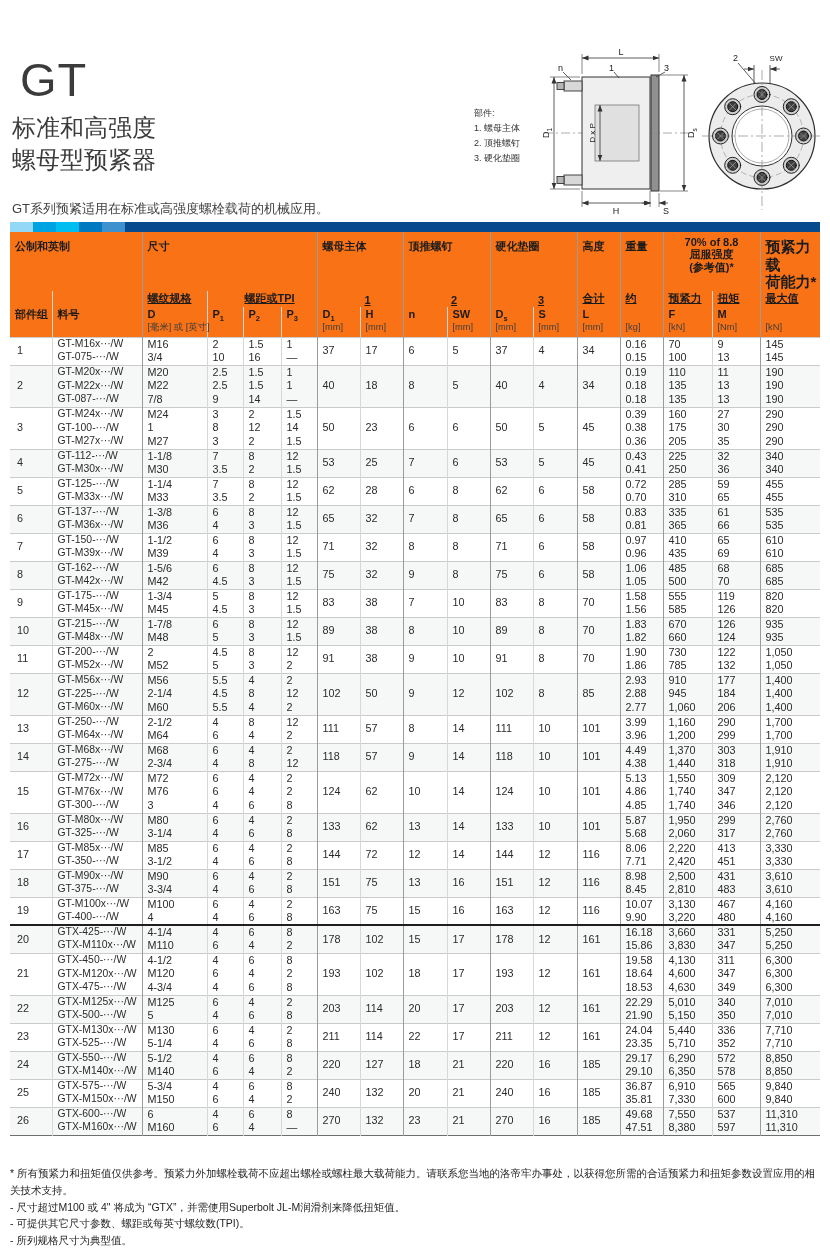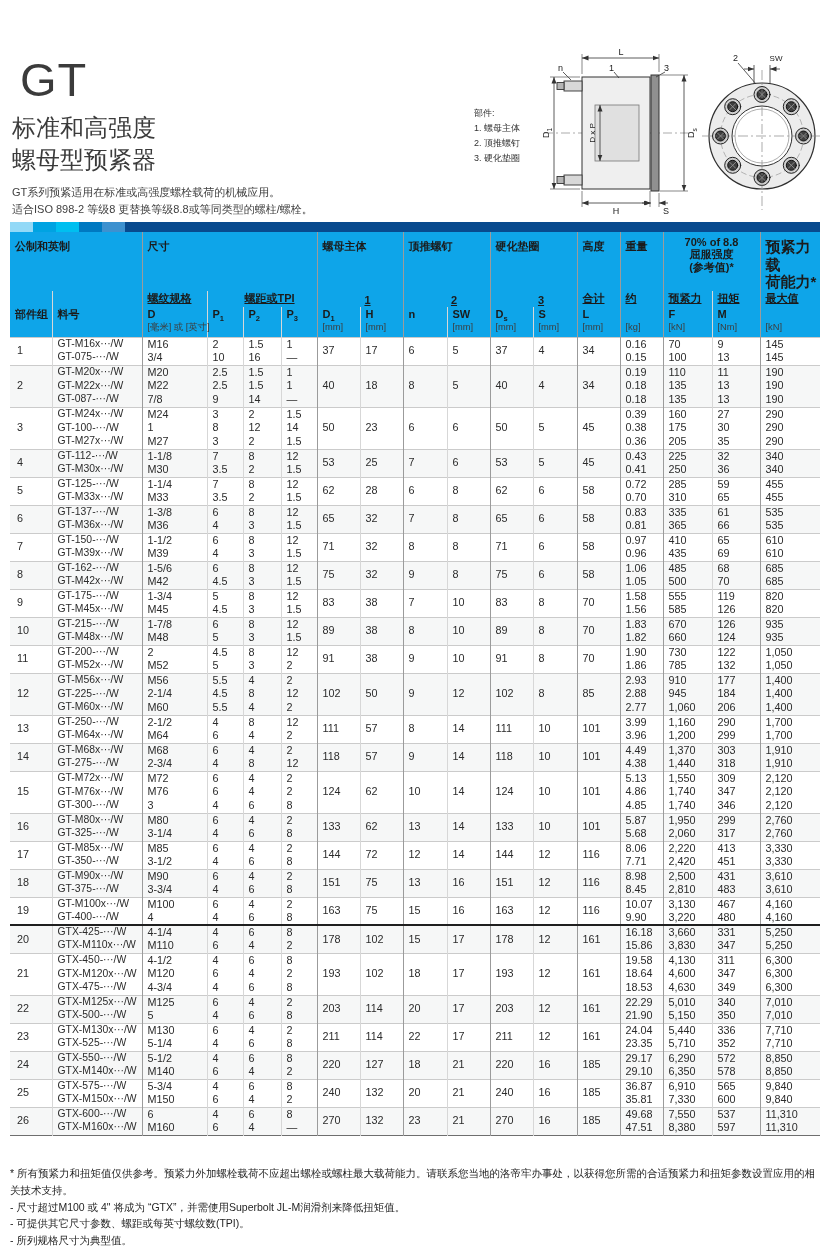--- a/index.html
+++ b/index.html
@@ -3,40 +3,40 @@
 <meta charset="utf-8">
 <style>
   html,body{margin:0;padding:0;width:830px;height:1249px;background:#fff;overflow:hidden;
     font-family:"Liberation Sans","DejaVu Sans",sans-serif;}
   .page{position:relative;width:830px;height:1249px;background:#fff;overflow:hidden;}
 
   
   .title-block{position:absolute;left:12px;top:48px;width:470px;}
   .big-title{font-size:47px;font-weight:300;color:#3b3b3b;line-height:1.02;margin:8px;letter-spacing:1px;}
   .sub-title{font-size:24px;font-weight:300;color:#3b3b3b;line-height:1.32;margin:0;}
-  .desc{margin-top:9px;font-size:11px;color:#3f3f3f;line-height:1.55;}
+  .desc{margin-top:24px;font-size:13px;color:#3f3f3f;line-height:1.55;}
   .desc p{margin:0;}
 
   
   .diagram{position:absolute;right:4px;top:44px;width:352px;height:172px;display:flex;align-items:flex-start;}
   .legend{width:64px;padding-top:62px;font-size:9px;color:#333;line-height:1.65;}
   .diagram svg{flex:0 0 auto;}
   .dim-text{font-size:9px;fill:#222;}
   .dim-text-sm{font-size:8px;fill:#222;}
 
   
   .table-wrap{position:absolute;left:10px;top:222px;width:810px;}
   .color-bar{height:10px;display:flex;}
   .color-bar span{height:10px;display:block;}
   .color-bar .seg{width:23px;}
   .color-bar .fill{flex:1;}
 
   table{width:810px;border-collapse:collapse;table-layout:fixed;border-bottom:1px solid #6e6e6e;}
   th,td{box-sizing:border-box;}
-  thead th{background:#0ea5e9;font-weight:700;color:#1b1b1b;text-align:left;
+  thead th{background:#f97316;font-weight:700;color:#1b1b1b;text-align:left;
     padding:0 1px 0 5px;font-size:11px;vertical-align:top;white-space:nowrap;}
   .t1 th{height:32px;padding-top:7px;}
   .t1 th.yield{text-align:center;font-size:11px;line-height:1.12;white-space:pre-line;padding:4px 0 0 0;}
   .t1 th.cap{font-size:15px;line-height:1.18;white-space:pre-line;padding-top:6px;}
   .t2 th{height:15px;vertical-align:bottom;padding-bottom:1px;text-decoration:underline;}
   .t2 th.center{text-align:center;padding-left:16px;}
   .t3 th{height:30px;padding-top:1px;}
   .lt{font-size:11px;font-weight:700;height:13px;line-height:13px;}
   .lt sub{font-size:7.5px;}
   .un{font-size:9.3px;font-weight:400;color:#3d3d3d;margin-top:1px;line-height:11px;}

